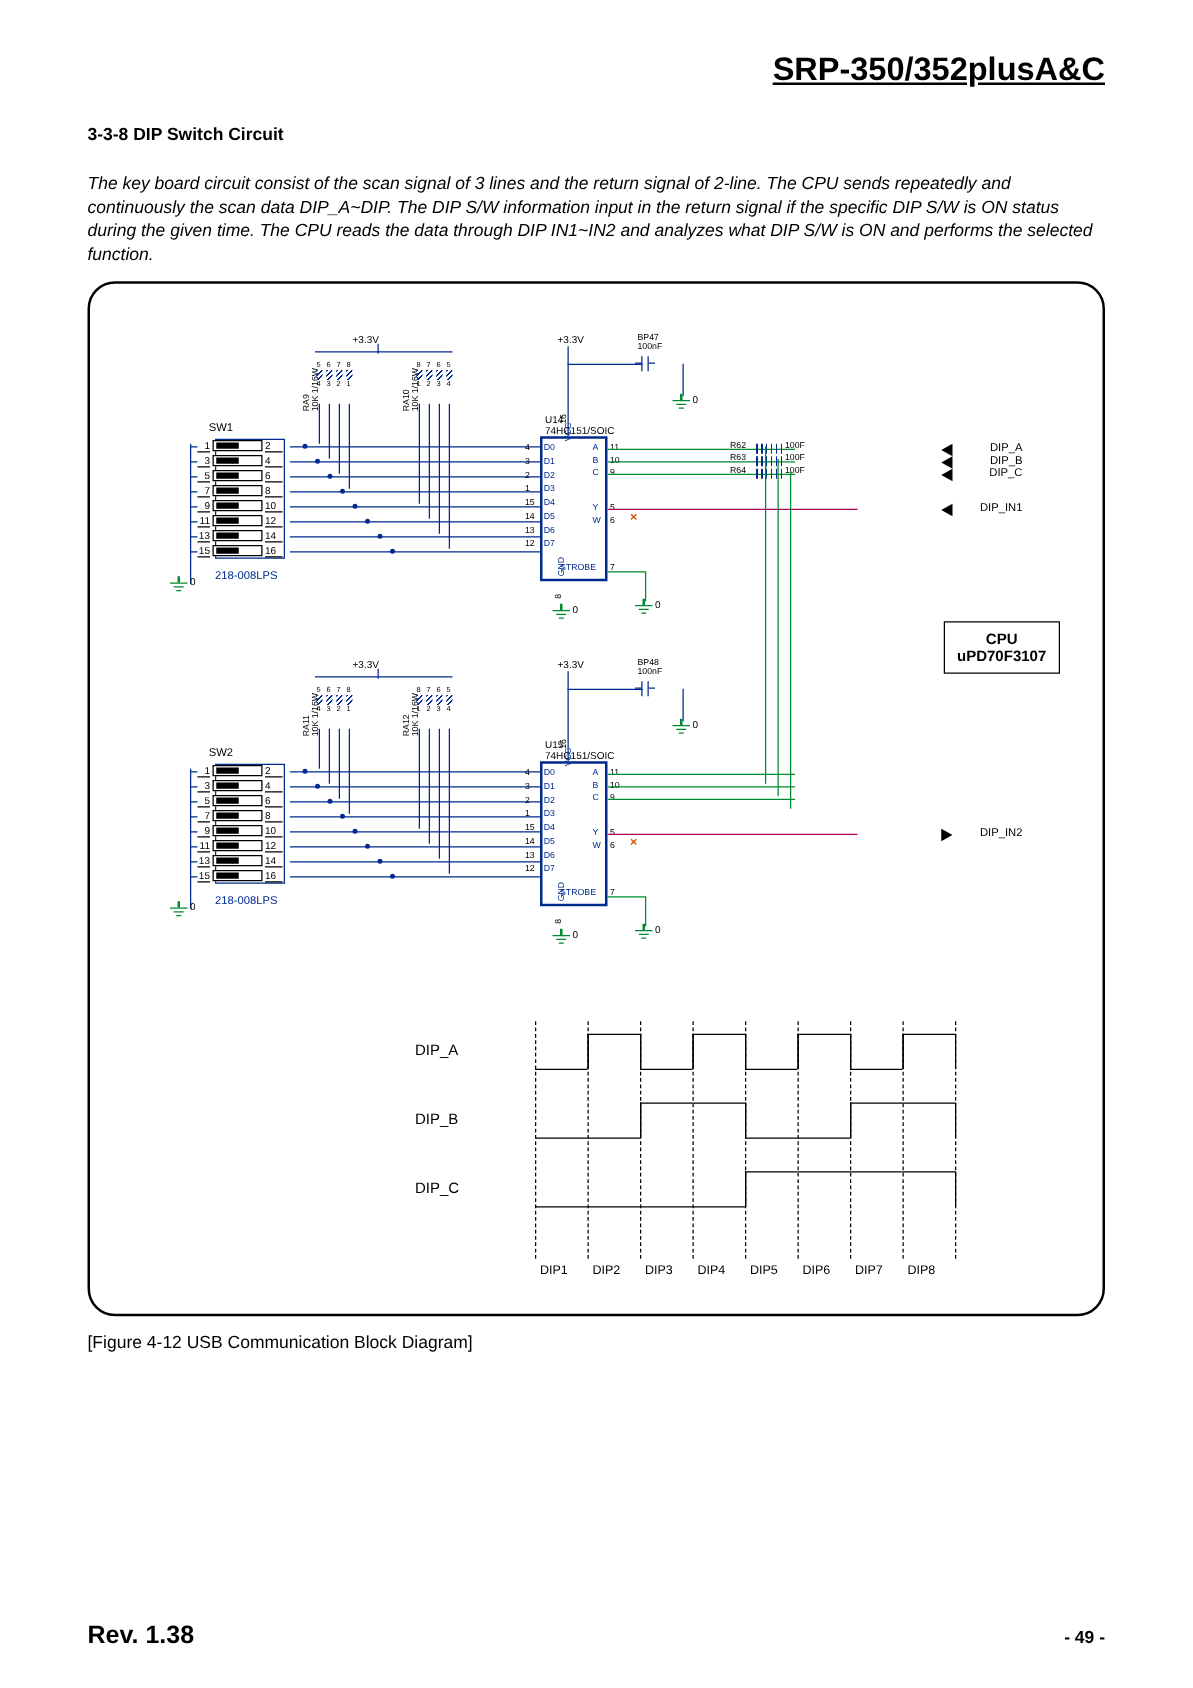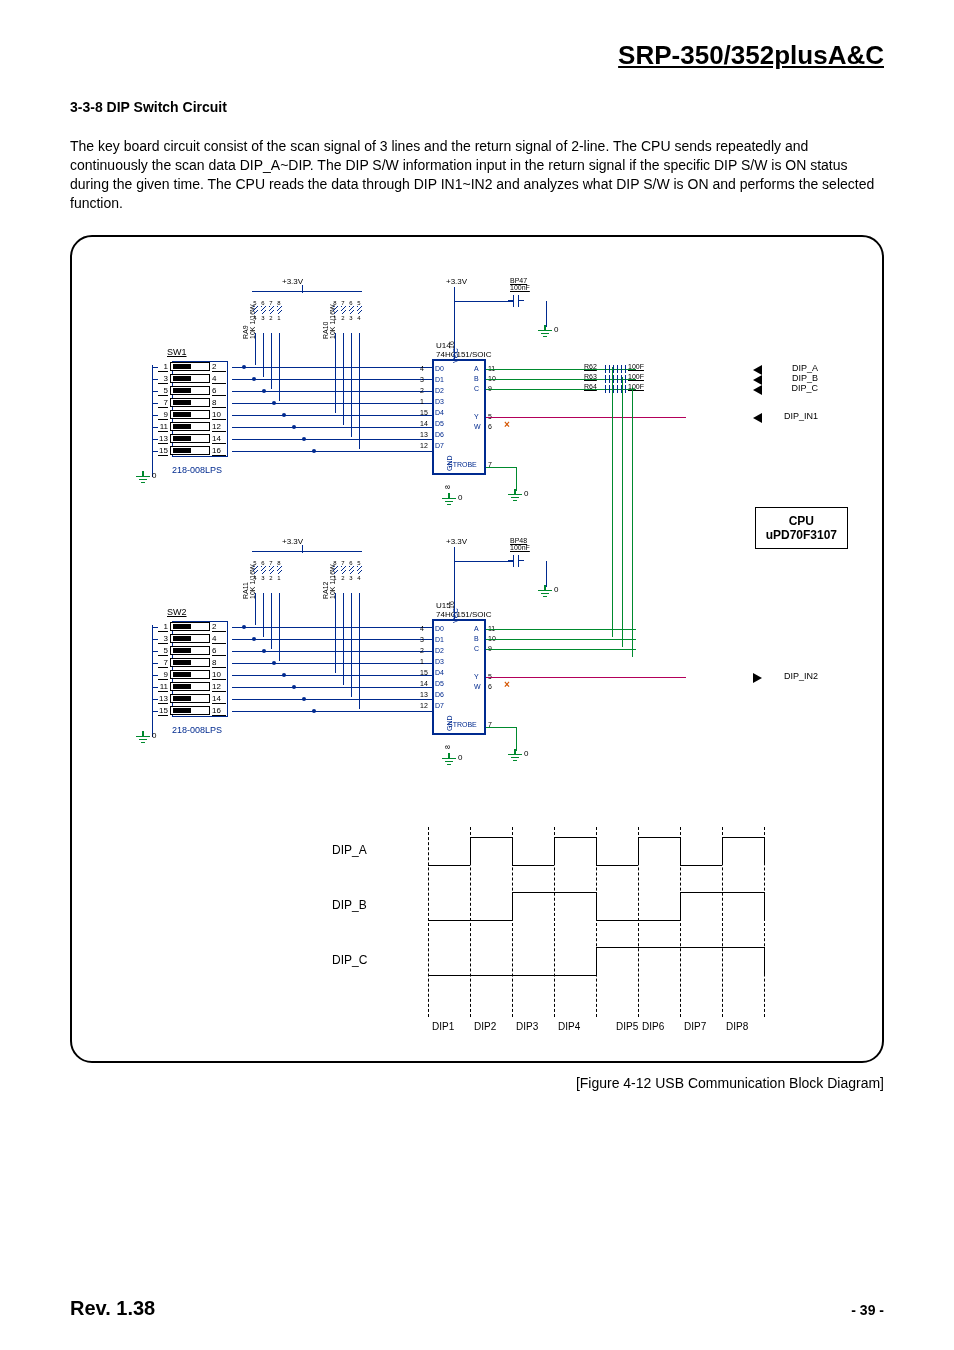--- a/index.html
+++ b/index.html
@@ -20,33 +20,34 @@
     margin-bottom: 28px;
   }
   .section-head {
     font-size: 14px;
     font-weight: bold;
     margin-bottom: 22px;
   }
   .body-text {
     font-size: 14px;
     line-height: 1.35;
-    margin-bottom: 22px;
+    margin-bottom: 12px;
+    font-style: italic;
   }
   .figure-box {
     border: 2px solid #000;
     border-radius: 22px;
     width: 100%;
     height: 828px;
     position: relative;
     overflow: hidden;
     margin-bottom: 12px;
   }
   .figure-caption {
-    text-align: right;
+    text-align: left;
     font-size: 14px;
   }
   .footer {
     position: absolute;
     bottom: 30px;
     left: 70px;
     right: 70px;
     display: flex;
     justify-content: space-between;
     align-items: baseline;
@@ -79,21 +80,21 @@
   .gnd-sym::before{content:"";position:absolute;top:0;left:6px;width:2px;height:5px;background:#008a2e;}
   .gnd-bar1{position:absolute;top:5px;left:0;width:14px;height:1px;background:#008a2e;}
   .gnd-bar2{position:absolute;top:8px;left:3px;width:8px;height:1px;background:#008a2e;}
   .gnd-bar3{position:absolute;top:11px;left:5px;width:4px;height:1px;background:#008a2e;}
   .gnd-0{position:absolute;top:0;left:16px;font-size:8px;}
   .cap-sym{position:absolute;width:16px;height:12px;}
   .cap-sym .lead{position:absolute;top:5px;width:5px;height:1px;background:#002a8f;}
   .cap-sym .p1{left:0;} .cap-sym .p2{right:0;}
   .cap-sym .pl1{position:absolute;left:5px;top:0;width:1px;height:12px;background:#002a8f;}
   .cap-sym .pl2{position:absolute;right:5px;top:0;width:1px;height:12px;background:#002a8f;}
-  .tiny{font-size:7px;position:absolute;white-space:nowrap;text-decoration:underline;}
+  .tiny{font-size:7px;position:absolute;white-space:nowrap;}
   .res-h{position:absolute;height:8px;width:22px;background:repeating-linear-gradient(90deg,transparent 0 1px,#002a8f 1px 2px,transparent 2px 4px);}
   .x-mark{position:absolute;color:#d45500;font-size:10px;font-weight:bold;}
   .cpu-box{position:absolute;border:1px solid #000;padding:6px 10px;font-size:12px;font-weight:bold;text-align:center;}
   .out-tri{position:absolute;width:0;height:0;border-top:5px solid transparent;border-bottom:5px solid transparent;border-left:9px solid #000;}
   .out-lbl{position:absolute;font-size:9px;}
   .t-name{position:absolute;left:0;top:12px;font-size:12px;}
   .t-dash{position:absolute;border-left:1px dashed #000;top:0;height:190px;}
   .t-bot-lbl{position:absolute;top:194px;font-size:10px;}
 
   .conn-line{position:absolute;background:#002a8f;height:1px;}
@@ -603,25 +604,25 @@
       <div style="position:absolute;left:222px;top:148px;width:42px;height:1px;background:#000"></div>
       <div style="position:absolute;left:264px;top:120px;width:42px;height:1px;background:#000"></div>
       <div style="position:absolute;left:264px;top:120px;width:1px;height:28px;background:#000"></div>
       <div style="position:absolute;left:306px;top:120px;width:42px;height:1px;background:#000"></div>
       <div style="position:absolute;left:348px;top:120px;width:42px;height:1px;background:#000"></div>
       <div style="position:absolute;left:390px;top:120px;width:42px;height:1px;background:#000"></div>
       <div class="t-bot-lbl" style="left:100px">DIP1</div>
       <div class="t-bot-lbl" style="left:142px">DIP2</div>
       <div class="t-bot-lbl" style="left:184px">DIP3</div>
       <div class="t-bot-lbl" style="left:226px">DIP4</div>
-      <div class="t-bot-lbl" style="left:284px">DIP5</div>
+      <div class="t-bot-lbl" style="left:268px">DIP5</div>
       <div class="t-bot-lbl" style="left:310px">DIP6</div>
       <div class="t-bot-lbl" style="left:352px">DIP7</div>
       <div class="t-bot-lbl" style="left:394px">DIP8</div>
     </div>
   </div>
 
 <div class="figure-caption">[Figure 4-12 USB Communication Block Diagram]</div>
 
 <div class="footer">
   <span class="footer-rev">Rev. 1.38</span>
-  <span class="footer-page">- 39 -</span>
+  <span class="footer-page">- 49 -</span>
 </div>
 
 </body></html>

